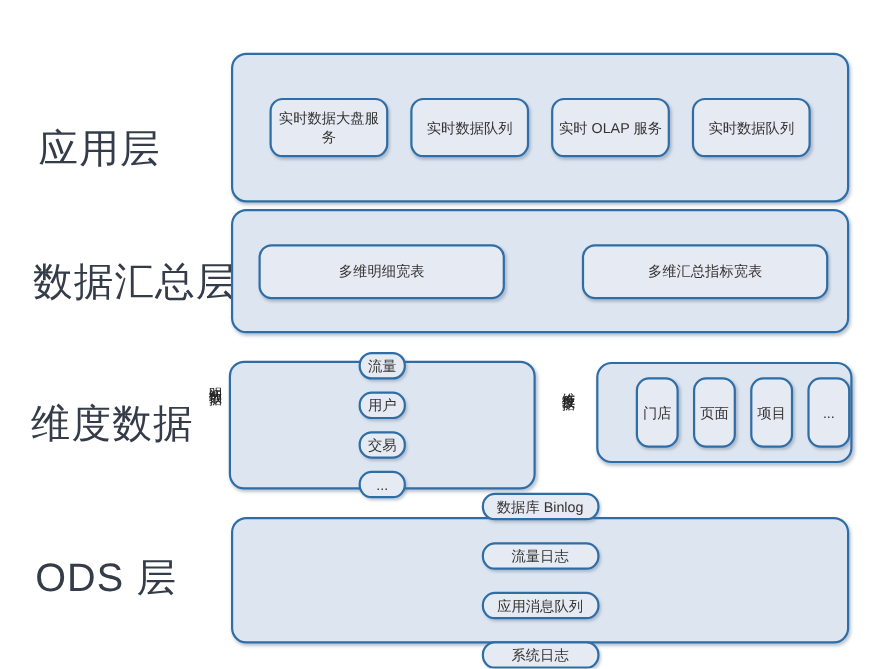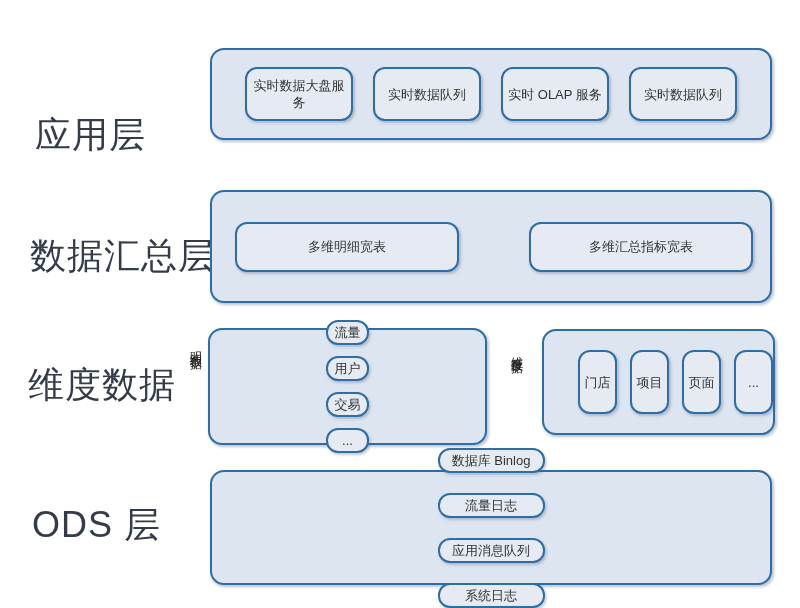--- a/index.html
+++ b/index.html
@@ -45,30 +45,30 @@
     display: flex;
     align-items: center;
     justify-content: center;
     text-align: center;
     color: var(--node-text);
     font-size: 13px;
     line-height: 17px;
     padding: 2px 3px;
   }
   
-  .c-app { left: 210px; top: 48px; width: 562px; height: 92px; gap: 20px; }
+  .c-app { left: 210px; top: 48px; width: 562px; height: 136px; gap: 20px; }
   .c-app .node { width: 108px; height: 54px; }
   
   .c-summary { left: 210px; top: 190px; width: 562px; height: 113px;
                justify-content: space-between; padding: 0 17px 0 23px; }
   .c-summary .node { width: 224px; height: 50px; }
   
   .c-detail { left: 208px; top: 328px; width: 279px; height: 117px; gap: 11px; flex-direction: column; }
   .c-detail .node { width: 43px; height: 64px; }
-  .c-dim { left: 542px; top: 329px; width: 233px; height: 106px; gap: 13px; padding-left: 34px; }
+  .c-dim { left: 542px; top: 329px; width: 233px; height: 92px; gap: 13px; padding-left: 34px; }
   .c-dim .node { width: 42px; height: 64px; }
   
   .c-ods { left: 210px; top: 470px; width: 562px; height: 115px; gap: 20px; flex-direction: column; }
   .c-ods .node { width: 107px; height: 52px; }
   .side-label {
     position: absolute;
     writing-mode: vertical-lr;
     text-orientation: upright;
     font-size: 12px;
     line-height: 14px;
@@ -102,22 +102,22 @@
   <div class="container c-detail">
     <div class="node">流量</div>
     <div class="node">用户</div>
     <div class="node">交易</div>
     <div class="node">...</div>
   </div>
 
   <div class="side-label" style="left:510px; top:346px;">维度数据</div>
   <div class="container c-dim">
     <div class="node">门店</div>
+    <div class="node">页面</div>
     <div class="node">项目</div>
-    <div class="node">页面</div>
     <div class="node">...</div>
   </div>
 
   <div class="layer-label" style="left:32px; top:501px;">ODS 层</div>
   <div class="container c-ods">
     <div class="node">数据库 Binlog</div>
     <div class="node">流量日志</div>
     <div class="node">应用消息队列</div>
     <div class="node">系统日志</div>
   </div>

